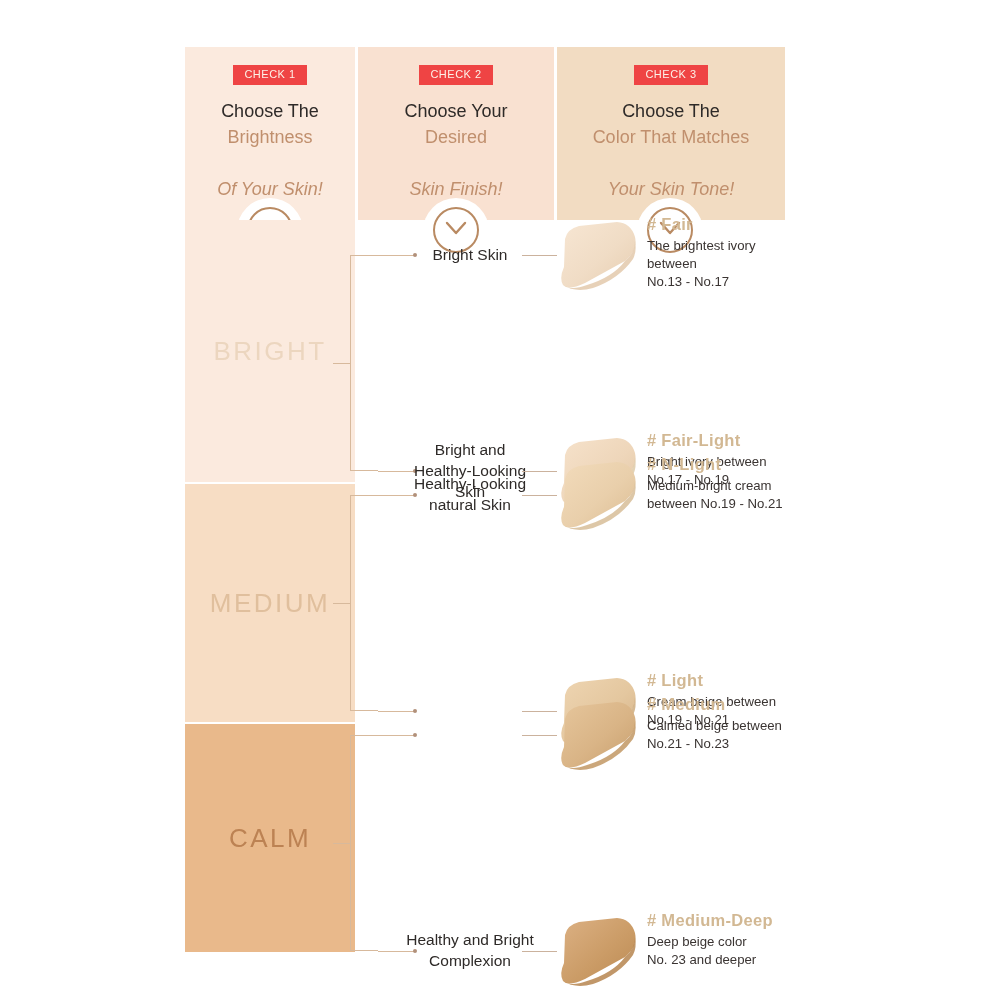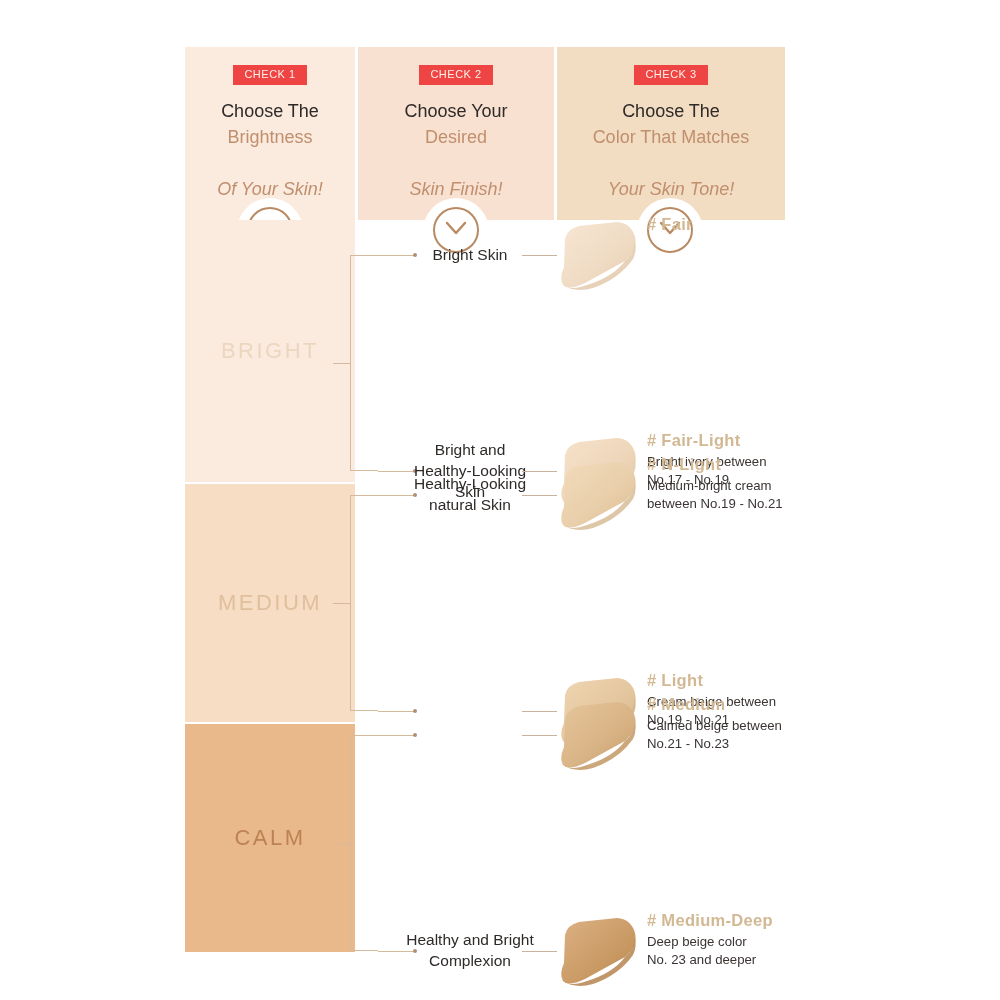--- a/index.html
+++ b/index.html
@@ -102,21 +102,21 @@
     width: 170px;
     display: flex;
     align-items: center;
     justify-content: center;
   }
   .band-bright { top: 0px;   height: 262px; background: #fbeade; }
   .band-medium { top: 264px; height: 238px; background: #f7ddc4; }
   .band-calm   { top: 504px; height: 228px; background: #e9b98b; }
 
   .band-label {
-    font-size: 22px;
+    font-size: 26px;
     letter-spacing: 2.5px;
     font-weight: 400;
   }
   .bl-bright { color: #ecd6bf; }
   .bl-medium { color: #e0bf9d; }
   .bl-calm   { color: #bc8253; }
 
   
   .bracket {
     position: absolute;
@@ -316,20 +316,23 @@
           <stop offset="0%" stop-color="#f7e6d3"></stop>
           <stop offset="55%" stop-color="#f0dcc5"></stop>
           <stop offset="100%" stop-color="#e6cdb0"></stop>
         </linearGradient>
       </defs>
       <path d="M10 24 Q12 14 24 11 L62 7 Q76 8 80 22 Q83 35 70 46 L30 68 Q13 76 8 70 Q4 63 9 52 Z" fill="url(#gf0)"></path>
       <path d="M70 46 Q58 62 32 70 Q16 76 8 70 Q20 78 38 73 Q64 64 78 44 Q82 36 80 26 Q80 38 70 46 Z" fill="#e3c9ab" opacity="0.85"></path>
     </svg>
     <div class="shade-text">
       <div class="shade-name"># Fair</div>
+      <div class="shade-desc">The brightest ivory
+between
+No.13 - No.17</div>
     </div>
   </div>
 
   <div class="shade-row" style="top:384px;">
     <svg class="swatch" viewBox="0 0 88 78">
       <defs>
         <linearGradient id="gf1" x1="0" y1="0" x2="1" y2="1">
           <stop offset="0%" stop-color="#f6e2cb"></stop>
           <stop offset="55%" stop-color="#eed6ba"></stop>
           <stop offset="100%" stop-color="#e2c6a3"></stop>

